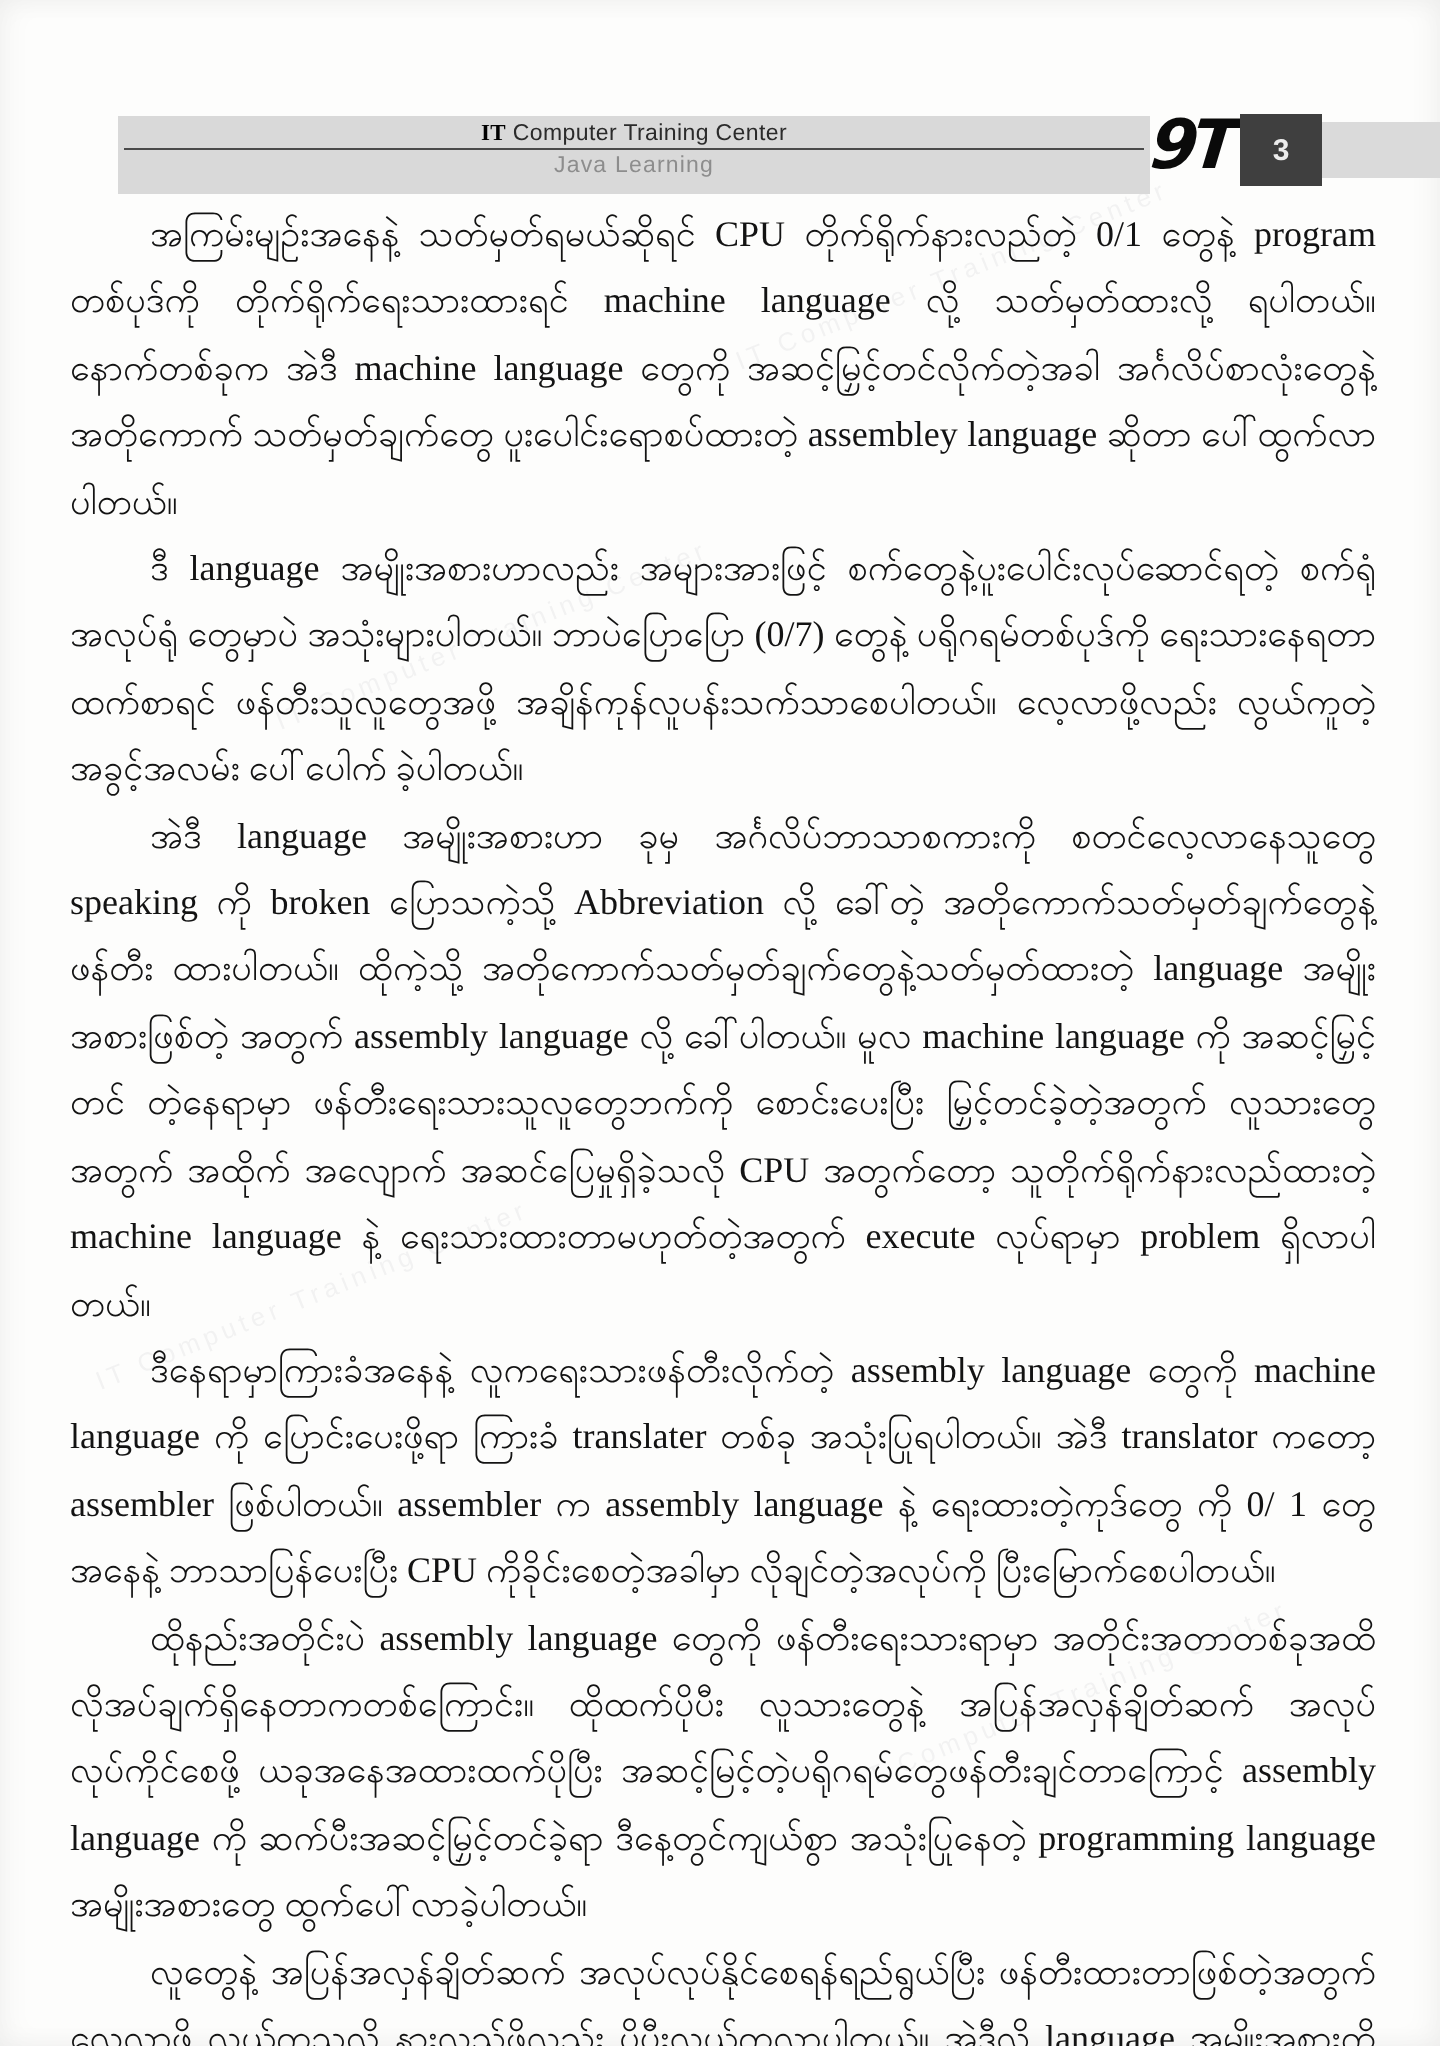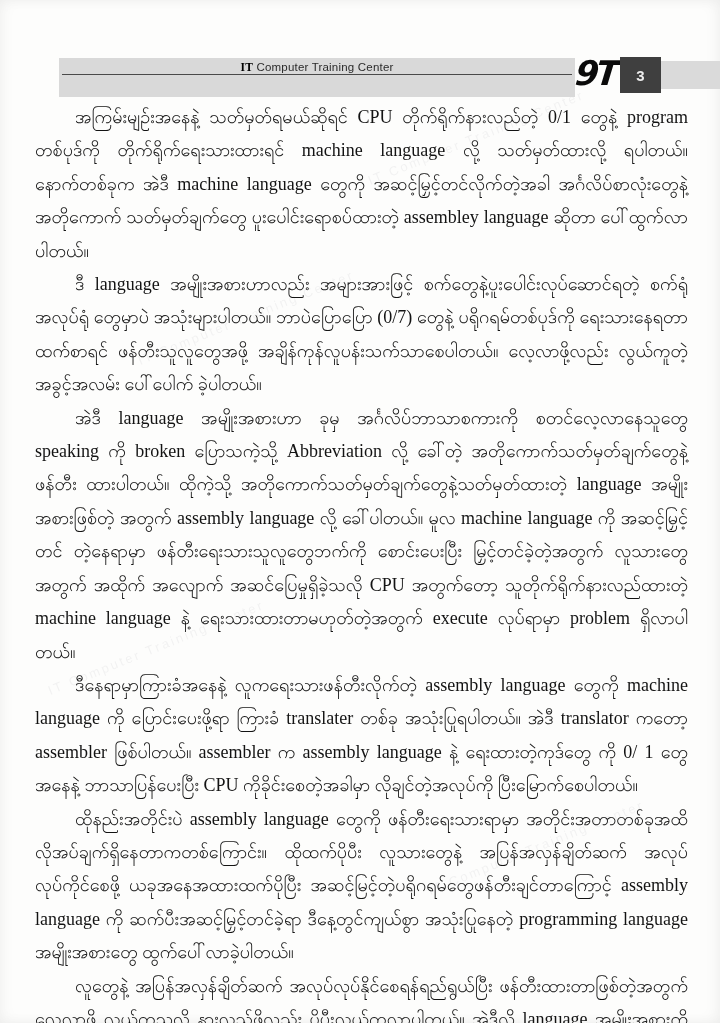--- a/index.html
+++ b/index.html
@@ -74,20 +74,21 @@
   <div class="wm w1">IT Computer Training Center</div>
   <div class="wm w2">IT Computer Training Center</div>
   <div class="wm w3">IT Computer Training Center</div>
   <div class="wm w4">IT Computer Training Center</div>
 
   <div class="header-bar">
     <div class="hdr-line1">
       <span class="brand-bold">IT</span><span> Computer Training Center</span>
     </div>
     <div class="hdr-rule"></div>
+    <div class="hdr-line2">Java Learning</div>
   </div>
 
   <div class="logo">9T</div>
 
   <div class="page-num-box">3</div>
   <div class="header-strip"></div>
 
   <div class="content">
     <p class="indent">အကြမ်းမျဉ်းအနေနဲ့ သတ်မှတ်ရမယ်ဆိုရင် CPU တိုက်ရိုက်နားလည်တဲ့ 0/1 တွေနဲ့ program တစ်ပုဒ်ကို တိုက်ရိုက်ရေးသားထားရင် machine language လို့ သတ်မှတ်ထားလို့ ရပါတယ်။ နောက်တစ်ခုက အဲဒီ machine language တွေကို အဆင့်မြှင့်တင်လိုက်တဲ့အခါ အင်္ဂလိပ်စာလုံးတွေနဲ့ အတိုကောက် သတ်မှတ်ချက်တွေ ပူးပေါင်းရောစပ်ထားတဲ့ assembley language ဆိုတာ ပေါ်ထွက်လာပါတယ်။</p>
     <p class="indent">ဒီ language အမျိုးအစားဟာလည်း အများအားဖြင့် စက်တွေနဲ့ပူးပေါင်းလုပ်ဆောင်ရတဲ့ စက်ရုံ အလုပ်ရုံ တွေမှာပဲ အသုံးများပါတယ်။ ဘာပဲပြောပြော (0/7) တွေနဲ့ ပရိုဂရမ်တစ်ပုဒ်ကို ရေးသားနေရတာထက်စာရင် ဖန်တီးသူလူတွေအဖို့ အချိန်ကုန်လူပန်းသက်သာစေပါတယ်။ လေ့လာဖို့လည်း လွယ်ကူတဲ့အခွင့်အလမ်း ပေါ်ပေါက် ခဲ့ပါတယ်။</p>

